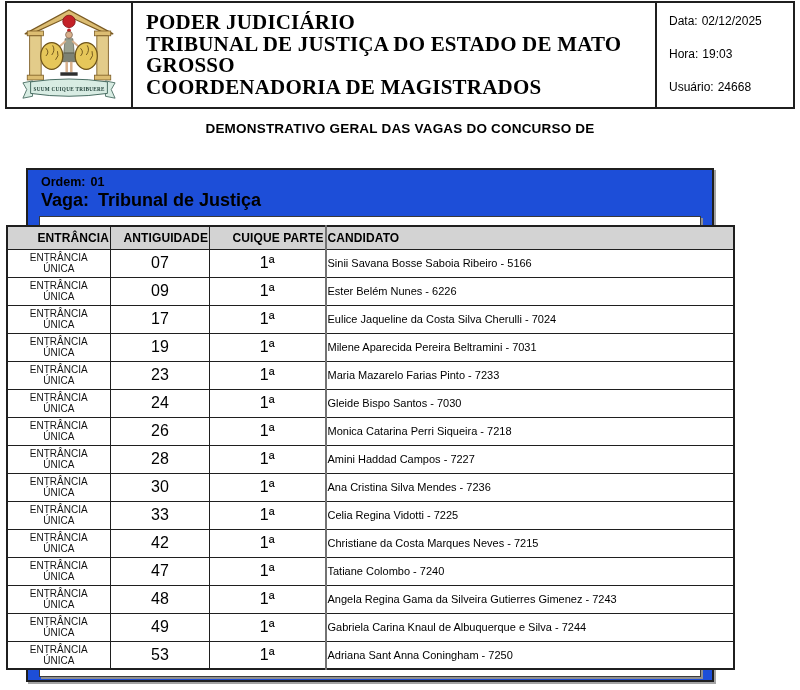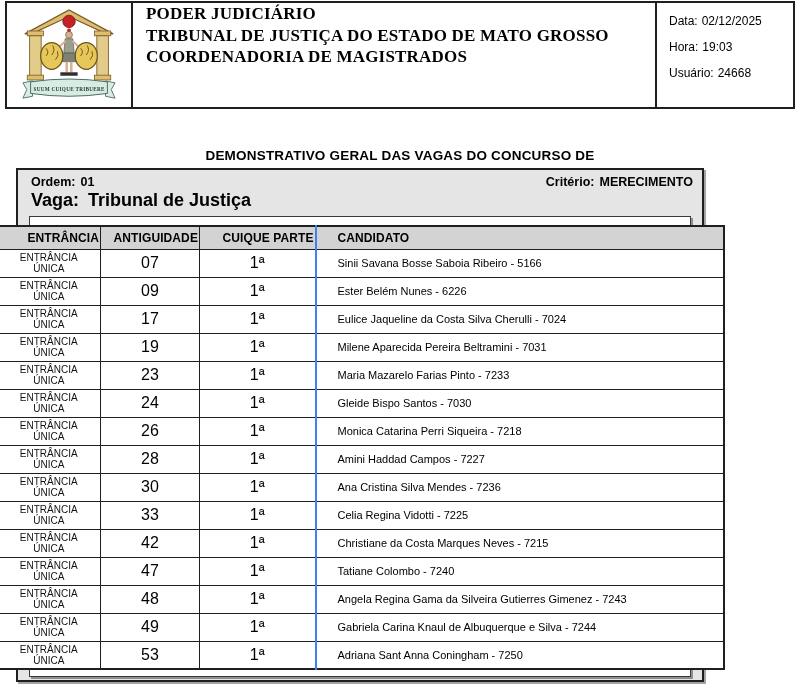--- a/index.html
+++ b/index.html
@@ -15,44 +15,43 @@
     position:absolute; left:5px; top:1px; width:790px; height:108px;
     border:2px solid #1f1f1f; box-sizing:border-box;
     display:flex; background:#fff;
   }
   .logo-cell {
     width:124px; flex:0 0 124px; border-right:2px solid #1f1f1f;
     display:flex; align-items:center; justify-content:center;
   }
   .org-cell {
     flex:1 1 auto; border-right:2px solid #1f1f1f;
-    display:flex; flex-direction:column; 
+    display:flex; flex-direction:column; justify-content:center;
     padding-left:13px;
     font-family:"Liberation Serif", serif; font-weight:bold;
-    font-size:17px; line-height:21.5px; letter-spacing:0.2px;
+    font-size:21px; line-height:21.5px; letter-spacing:0.2px;
   }
   .info-cell {
     width:136px; flex:0 0 136px; box-sizing:border-box;
-    padding:11px 4px 27px 12px; font-size:12px;
+    padding:11px 4px 13px 12px; font-size:12px;
     display:flex; flex-direction:column; justify-content:space-between;
   }
   .info-line .val { margin-left:4px; }
 
   
   .doc-title {
     position:absolute; left:0; top:119px; width:800px;
     text-align:center; font-weight:bold; font-size:13.5px; line-height:20px;
     letter-spacing:0.2px;
-    margin-top:27px;
   }
 
   
   .panel {
-    position:absolute; left:16px; top:168px; width:688px; height:514px;
-    background:#e5e5e5; border:2px solid #1f1f1f; box-sizing:border-box;
+    position:absolute; left:26px; top:168px; width:688px; height:514px;
+    background:#1d4ed8; border:2px solid #1f1f1f; box-sizing:border-box;
     box-shadow:2px 2px 0 rgba(90,90,90,0.55);
   }
   .panel-row1 {
     display:flex; justify-content:space-between;
     padding:4px 9px 0 13px; font-weight:bold; font-size:12.5px; line-height:17px;
   }
   .panel-row2 { padding:1px 9px 0 13px; font-weight:bold; font-size:18px; line-height:17px; }
   .panel .val { margin-left:5px; }
   .panel-row2 .val { margin-left:9px; }
 
@@ -70,21 +69,21 @@
     border-collapse:collapse; table-layout:fixed; width:727px;
     border:2px solid #1f1f1f;
   }
   .vagas th, .vagas td { border:1px solid #1f1f1f; box-sizing:border-box; overflow:hidden; }
   .vagas th {
     background:#d3d3d3; font-size:12px; font-weight:bold; height:23px;
     text-align:right; letter-spacing:0.1px;
   }
   .vagas td { height:28px; background:#fff;margin-left:8px; }
   .col-ent { width:104px; } .col-ant { width:99px; } .col-qui { width:116px; } .col-can { width:408px; }
-  .vagas th.c-can, .vagas td.c-can { border-left:2px solid #3b82f6; text-align:left; padding-left:21px; }
+  .vagas th.c-can, .vagas td.c-can { border-left:2px solid #737373; text-align:left; padding-left:1px; }
   .vagas td.c-ent {
     font-size:10px; line-height:11px; text-align:center; padding:2px 16px;
     color:#111;
   }
   .vagas td.c-ant, .vagas td.c-qui { text-align:center; font-size:16px; }
   .vagas td.c-can { font-size:11px; }
 </style>
 </head>
 <body>
 
@@ -144,23 +143,20 @@
 
 <div class="doc-title">
   <div>DEMONSTRATIVO GERAL DAS VAGAS DO CONCURSO DE</div>
 </div>
 
 <div class="panel">
   <div class="panel-row1">
     <div>
       <span>Ordem:</span><span class="val">01</span>
     </div>
-    <div>
-      <span>Critério:</span><span class="val">MERECIMENTO</span>
-    </div>
   </div>
   <div class="panel-row2">
     <span>Vaga:</span><span class="val">Tribunal de Justiça</span>
   </div>
 
   <div class="white-box">
     <table class="vagas">
       <colgroup>
         <col class="col-ent">
           <col class="col-ant">

